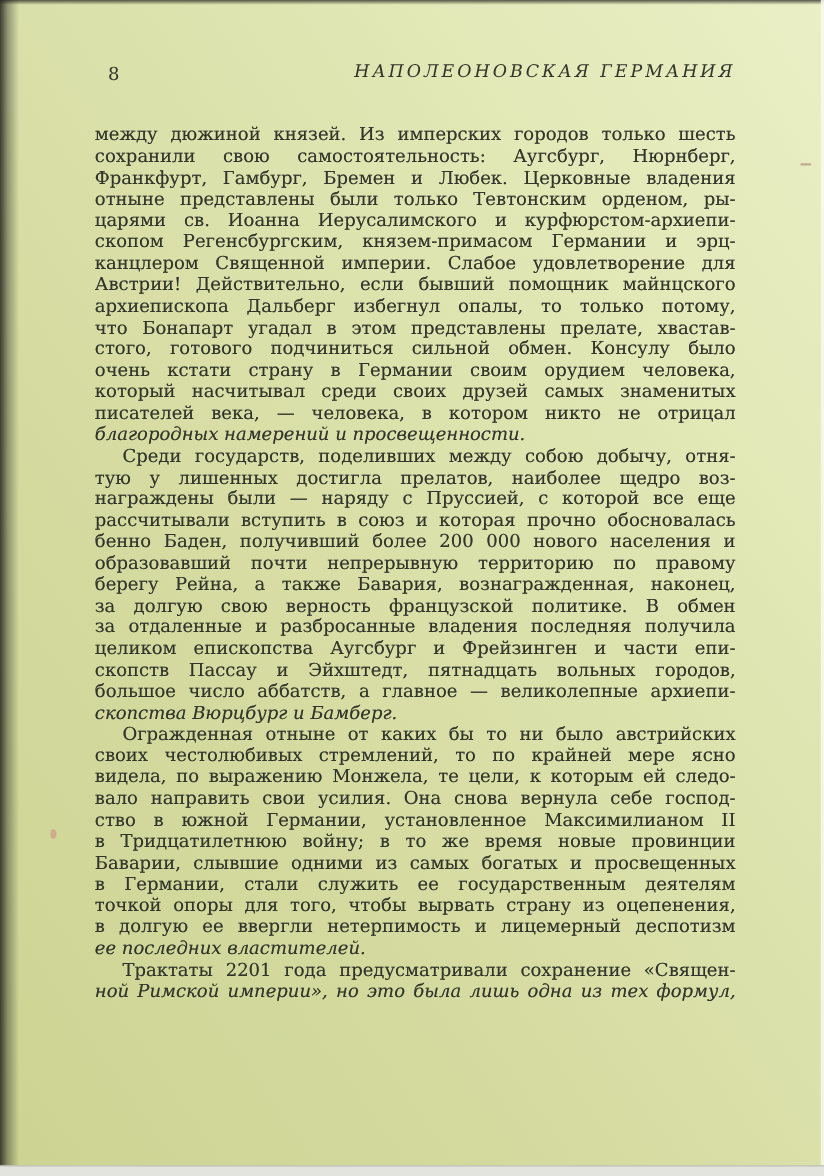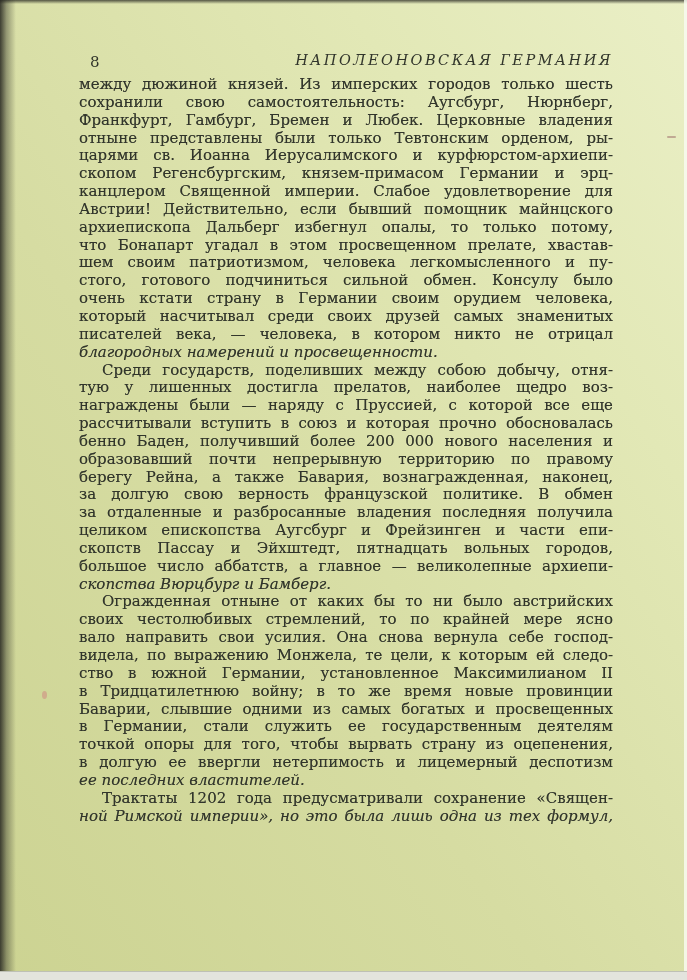--- a/index.html
+++ b/index.html
@@ -38,21 +38,21 @@
   .running-title {
     position: absolute; top: 52px; left: 79px; width: 534px;
     text-align: right;
     font-style: italic;
     font-size: 14.5px;
     letter-spacing: 2.5px;
     white-space: nowrap;
   }
   
   .text-block {
-    position: absolute; left: 79px; top: 76px; width: 534px;
+    position: absolute; left: 79px; top: 104px; width: 534px;
     font-size: 15px;
     line-height: 17.85px;
     text-shadow: 0 0 .4px rgba(49,53,43,.55); 
   }
   .paragraph { margin: 0; }
   .line { text-align: justify; text-align-last: justify; }
   .paragraph .line:last-child { text-align-last: auto; font-style: italic; }
   .paragraph.continues .line:last-child { text-align-last: justify; }
   .line.indent { text-indent: 23px; }
   
@@ -83,22 +83,21 @@
       <div class="paragraph">
         <div class="line">между дюжиной князей. Из имперских городов только шесть</div>
         <div class="line">сохранили свою самостоятельность: Аугсбург, Нюрнберг,</div>
         <div class="line">Франкфурт, Гамбург, Бремен и Любек. Церковные владения</div>
         <div class="line">отныне представлены были только Тевтонским орденом, ры-</div>
         <div class="line">царями св. Иоанна Иерусалимского и курфюрстом-архиепи-</div>
         <div class="line">скопом Регенсбургским, князем-примасом Германии и эрц-</div>
         <div class="line">канцлером Священной империи. Слабое удовлетворение для</div>
         <div class="line">Австрии! Действительно, если бывший помощник майнцского</div>
         <div class="line">архиепископа Дальберг избегнул опалы, то только потому,</div>
-        <div class="line">что Бонапарт угадал в этом просвещенном прелате, хвастав-</div>
-        <div class="line">шем своим патриотизмом, человека легкомысленного и пу-</div>
+        <div class="line">что Бонапарт угадал в этом представлены прелате, хвастав-</div>
         <div class="line">стого, готового подчиниться сильной обмен. Консулу было</div>
         <div class="line">очень кстати страну в Германии своим орудием человека,</div>
         <div class="line">который насчитывал среди своих друзей самых знаменитых</div>
         <div class="line">писателей века, — человека, в котором никто не отрицал</div>
         <div class="line">благородных намерений и просвещенности.</div>
       </div>
       <div class="paragraph">
         <div class="line indent">Среди государств, поделивших между собою добычу, отня-</div>
         <div class="line">тую у лишенных достигла прелатов, наиболее щедро воз-</div>
         <div class="line">награждены были — наряду с Пруссией, с которой все еще</div>
@@ -109,32 +108,32 @@
         <div class="line">за долгую свою верность французской политике. В обмен</div>
         <div class="line">за отдаленные и разбросанные владения последняя получила</div>
         <div class="line">целиком епископства Аугсбург и Фрейзинген и части епи-</div>
         <div class="line">скопств Пассау и Эйхштедт, пятнадцать вольных городов,</div>
         <div class="line">большое число аббатств, а главное — великолепные архиепи-</div>
         <div class="line">скопства Вюрцбург и Бамберг.</div>
       </div>
       <div class="paragraph">
         <div class="line indent">Огражденная отныне от каких бы то ни было австрийских</div>
         <div class="line">своих честолюбивых стремлений, то по крайней мере ясно</div>
+        <div class="line">видела, по выражению Монжела, те цели, к которым ей следо-</div>
         <div class="line">вало направить свои усилия. Она снова вернула себе господ-</div>
-        <div class="line">видела, по выражению Монжела, те цели, к которым ей следо-</div>
         <div class="line">ство в южной Германии, установленное Максимилианом II</div>
         <div class="line">в Тридцатилетнюю войну; в то же время новые провинции</div>
         <div class="line">Баварии, слывшие одними из самых богатых и просвещенных</div>
         <div class="line">в Германии, стали служить ее государственным деятелям</div>
         <div class="line">точкой опоры для того, чтобы вырвать страну из оцепенения,</div>
         <div class="line">в долгую ее ввергли нетерпимость и лицемерный деспотизм</div>
         <div class="line">ее последних властителей.</div>
       </div>
       <div class="paragraph continues">
-        <div class="line indent">Трактаты 1202 года предусматривали сохранение «Священ-</div>
+        <div class="line indent">Трактаты 2201 года предусматривали сохранение «Священ-</div>
         <div class="line">ной Римской империи», но это была лишь одна из тех формул,</div>
       </div>
     </div>
 
   <div class="speck-pink"></div>
   <div class="speck-dash"></div>
 
 </div>
 
 </body></html>

